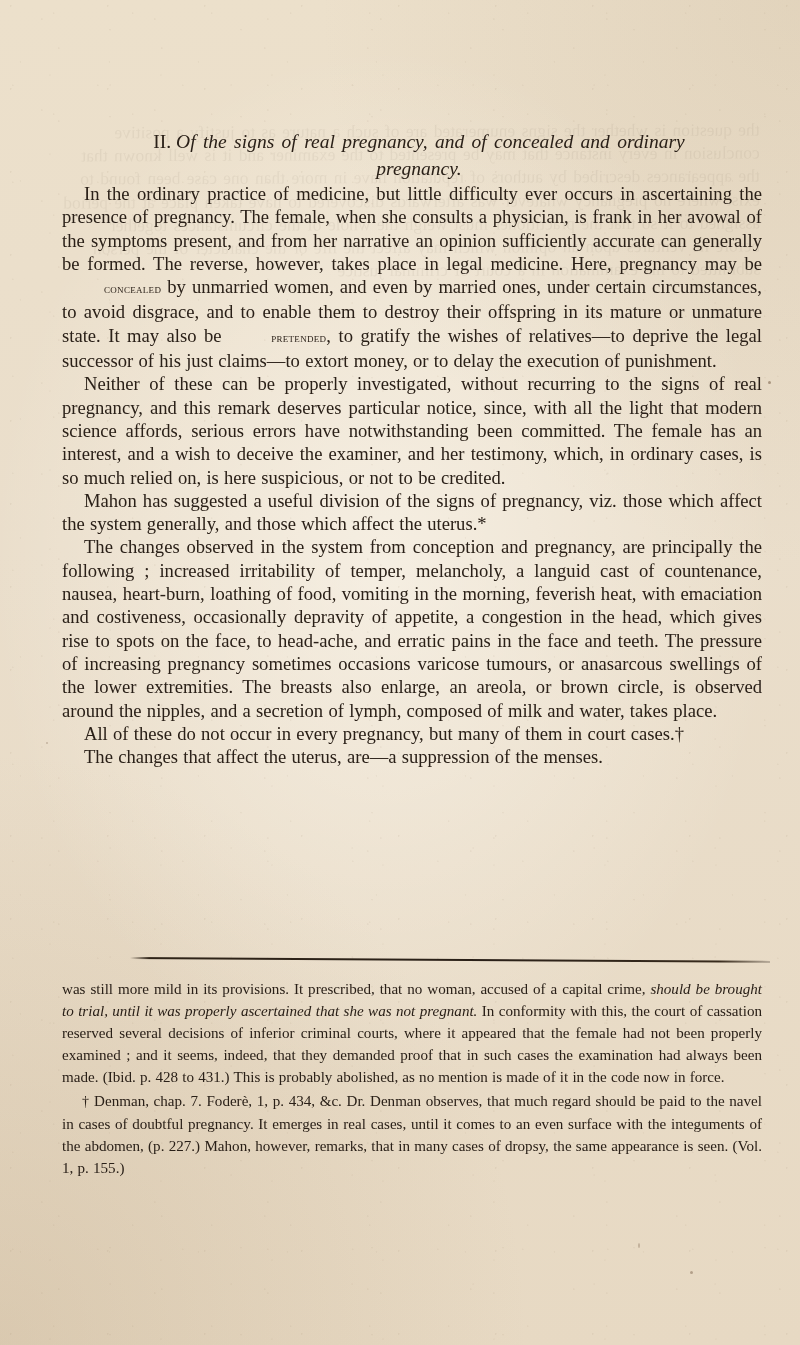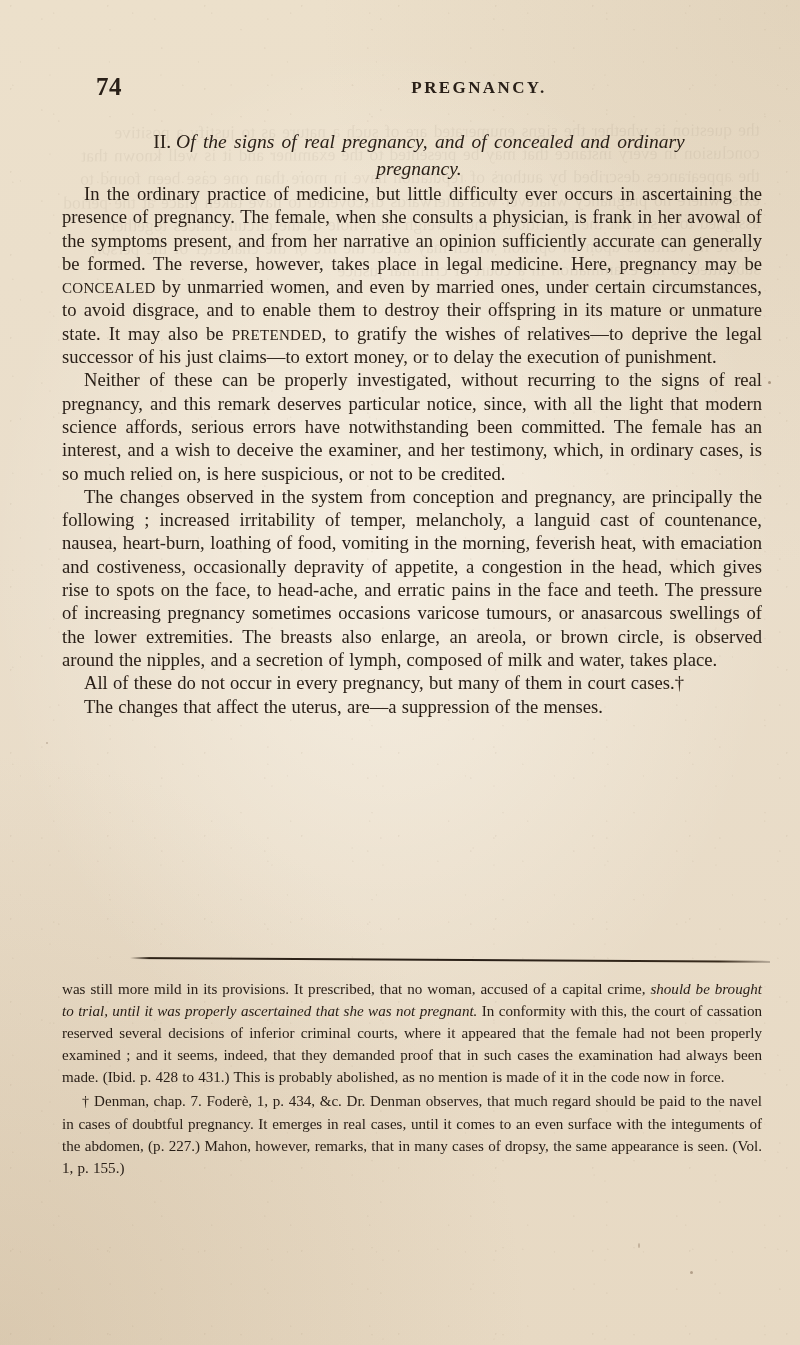--- a/index.html
+++ b/index.html
@@ -123,22 +123,23 @@
     font-size: 18.6px;
     line-height: 23.3px;
     text-align: justify;
     text-indent: 22px;
     margin: 0;
     word-spacing: 0.6px;
     text-rendering: optimizeLegibility;
   }
   .sc {
     font-variant: small-caps;
-    font-size: 21px;
+    font-size: 13px;
     letter-spacing: 0.3px;
+    margin-left: 42px;
   }
 
   
   .fnrule {
     position: absolute;
     left: 130px;
     top: 957px;
     width: 640px;
     height: 2px;
     background: linear-gradient(90deg, rgba(42,32,24,0) 0%, #2f2418 3%, #2a2018 55%, #372a1c 92%, rgba(42,32,24,0.25) 100%);
@@ -194,34 +195,31 @@
     and it is well known that the appearances described by authors of reputation
     have in more than one case been found to exist where no pregnancy whatever
     was afterwards discovered to have taken place at the period assigned to it
     so that the practitioner must weigh the whole of the circumstances together
     before he ventures upon an opinion which may affect the life or the character
     of the person submitted to his examination in a court of criminal justice
   </div>
 
   <div class="content">
 
-    <div class="header">
-      <div class="folio">74</div>
-      <div class="runhead">PREGNANCY.</div>
-    </div>
 
     <div class="section-heading">
       <span class="num">II.</span>
       <span class="ttl">Of the signs of real pregnancy, and of concealed and ordinary</span><br>
       <span class="ttl">pregnancy.</span>
     </div>
 
     <div class="body">
       <p class="para"><span>In the ordinary practice of medicine, but little difficulty ever occurs in ascertaining the presence of pregnancy. The female, when she consults a physician, is frank in her avowal of the symptoms present, and from her narrative an opinion sufficiently accurate can generally be formed. The reverse, however, takes place in legal medicine. Here, pregnancy may be </span><span class="sc">concealed</span><span> by unmarried women, and even by married ones, under certain circumstances, to avoid disgrace, and to enable them to destroy their offspring in its mature or unmature state. It may also be </span><span class="sc">pretended</span><span>, to gratify the wishes of relatives—to deprive the legal successor of his just claims—to extort money, or to delay the execution of punishment.</span></p>
       <p class="para"><span>Neither of these can be properly investigated, without recurring to the signs of real pregnancy, and this remark deserves particular notice, since, with all the light that modern science affords, serious errors have notwithstanding been committed. The female has an interest, and a wish to deceive the examiner, and her testimony, which, in ordinary cases, is so much relied on, is here suspicious, or not to be credited.</span></p>
+      <p class="para"><span>Mahon has suggested a useful division of the signs of pregnancy, viz. those which affect the system generally, and those which affect the uterus.*</span></p>
       <p class="para"><span>The changes observed in the system from conception and pregnancy, are principally the following ; increased irritability of temper, melancholy, a languid cast of countenance, nausea, heart-burn, loathing of food, vomiting in the morning, feverish heat, with emaciation and costiveness, occasionally depravity of appetite, a congestion in the head, which gives rise to spots on the face, to head-ache, and erratic pains in the face and teeth. The pressure of increasing pregnancy sometimes occasions varicose tumours, or anasarcous swellings of the lower extremities. The breasts also enlarge, an areola, or brown circle, is observed around the nipples, and a secretion of lymph, composed of milk and water, takes place.</span></p>
       <p class="para"><span>All of these do not occur in every pregnancy, but many of them in court cases.†</span></p>
       <p class="para"><span>The changes that affect the uterus, are—a suppression of the menses.</span></p>
     </div>
 
     <div class="fnrule"></div>
 
     <div class="footnotes">
       <p class="fn hang"><span>was still more mild in its provisions. It prescribed, that no woman, accused of a capital crime, </span><span style="font-style: italic;">should be brought to trial, until it was properly ascertained that she was not pregnant.</span><span> In conformity with this, the court of cassation reserved several decisions of inferior criminal courts, where it appeared that the female had not been properly examined ; and it seems, indeed, that they demanded proof that in such cases the examination had always been made. (Ibid. p. 428 to 431.) This is probably abolished, as no mention is made of it in the code now in force.</span></p>
       <p class="fn ind"><span class="fnmark">†</span><span> Denman, chap. 7.  Foderè, 1, p. 434, &amp;c.  Dr. Denman observes, that much regard should be paid to the navel in cases of doubtful pregnancy.  It emerges in real cases, until it comes to an even surface with the integuments of the abdomen, (p. 227.)  Mahon, however, remarks, that in many cases of dropsy, the same appearance is seen.  (Vol. 1, p. 155.)</span></p>

